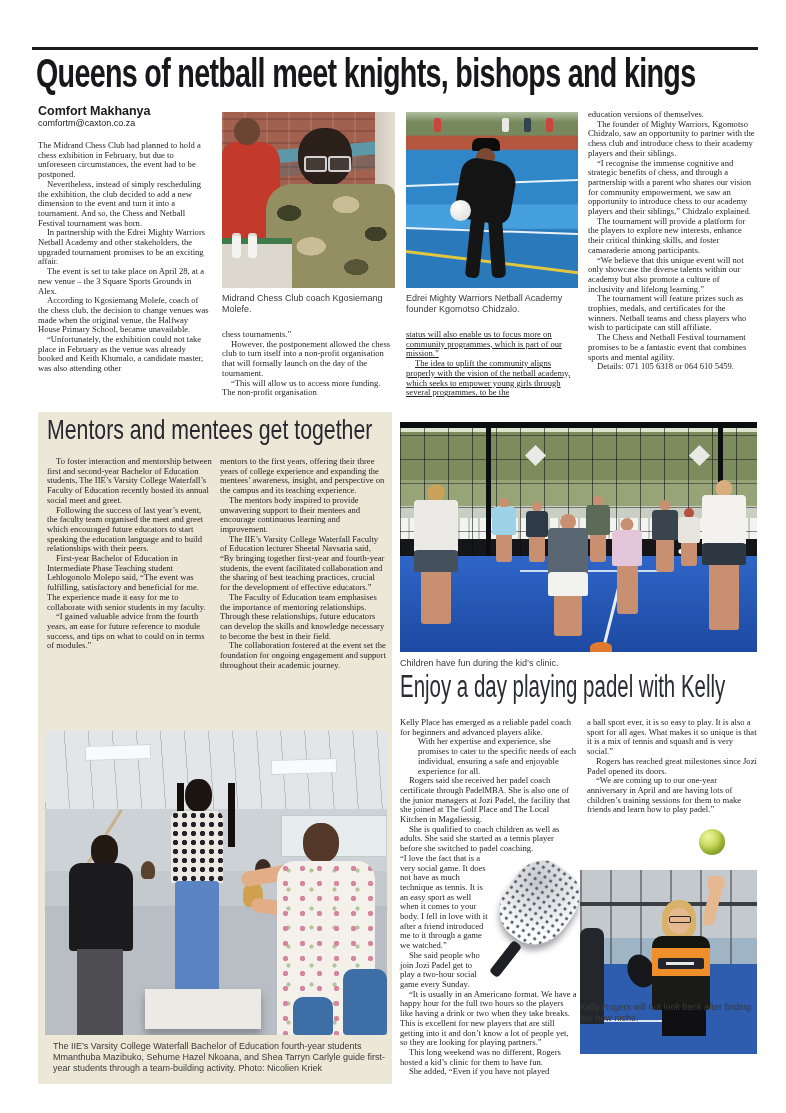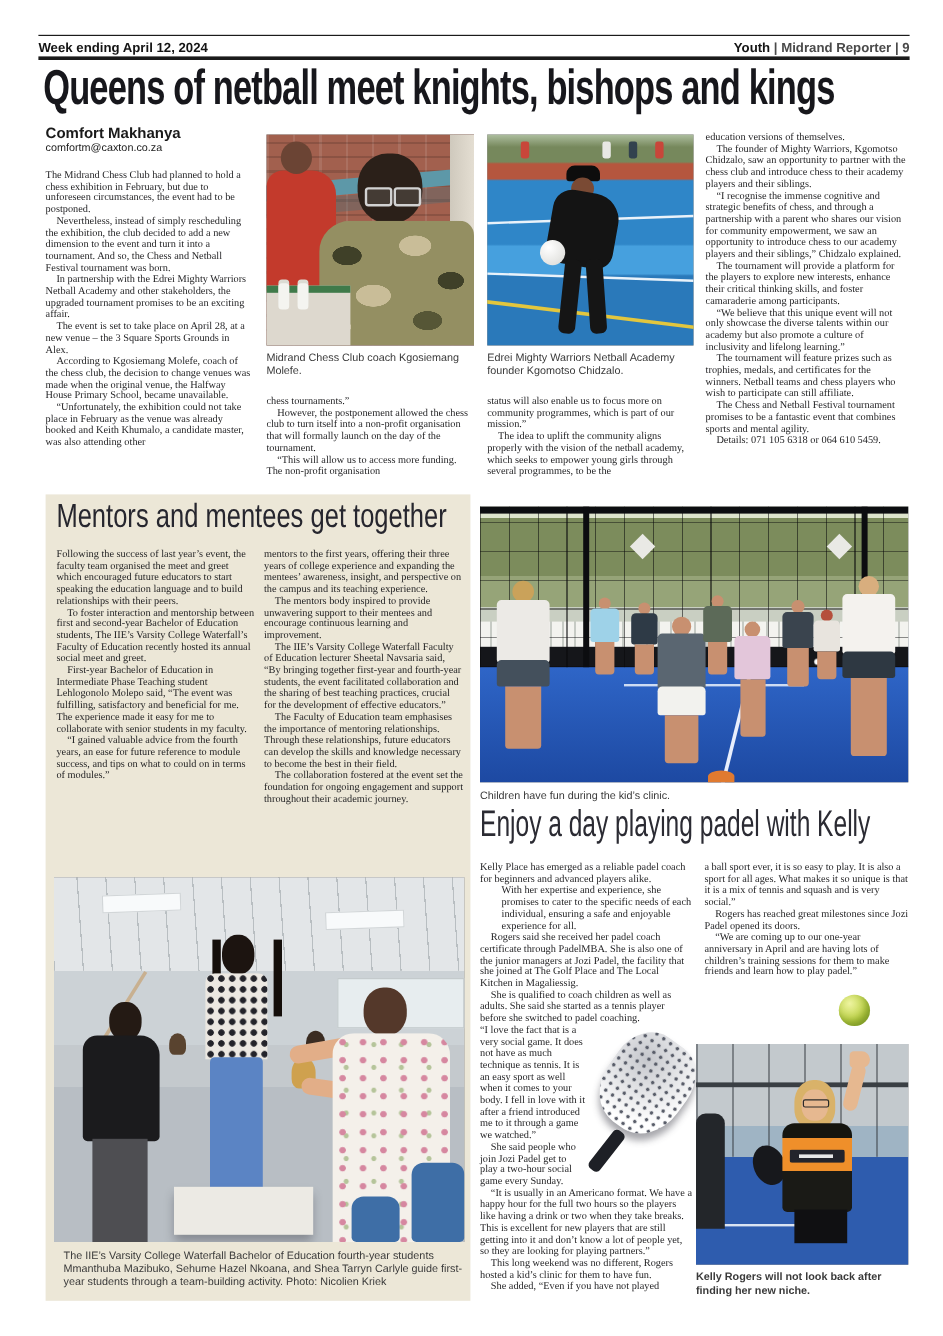--- a/index.html
+++ b/index.html
@@ -137,27 +137,20 @@
       background-size:7px 7px,100% 100%;transform:rotate(36deg);box-shadow:3px 5px 6px rgba(60,60,70,.45);}
   .racket-handle{position:absolute;left:6px;bottom:6px;width:11px;height:40px;background:#1e2026;border-radius:4px;transform:rotate(38deg);}
   .tennis-ball{width:26px;height:26px;border-radius:50%;margin:14px 0 0 112px;
       background:radial-gradient(circle at 35% 28%,#eef4a0,#b9cf3e 62%,#8fae2a);box-shadow:inset -3px -4px 6px rgba(90,120,30,.5);}
 </style>
 </head>
 <body>
 
 <div class="page">
 
-  <div class="masthead">
-    <span class="bold">Week ending April 12, 2024</span>
-    <span>
-      <span class="bold">Youth</span>
-      <span class="muted">| Midrand Reporter | 9</span>
-    </span>
-  </div>
   <div class="mast-rule"></div>
 
   <div class="h1"><span>Queens of netball meet knights, bishops and kings</span></div>
   <div class="byline">
     <div class="name">Comfort Makhanya</div>
     <div class="email">comfortm@caxton.co.za</div>
   </div>
 
   <div class="tcol" style="left:38px;top:141px;width:172px;">
     <p>The Midrand Chess Club had planned to hold a chess exhibition in February, but due to unforeseen circumstances, the event had to be postponed.</p>
@@ -201,42 +194,42 @@
     <div class="abs net-yellow"></div>
     <div class="abs coach-cap"></div>
     <div class="abs coach-head"></div>
     <div class="abs coach-body"></div>
     <div class="abs coach-ball"></div>
     <div class="abs coach-leg" style="left:62px;transform:rotate(6deg);"></div>
     <div class="abs coach-leg" style="left:84px;transform:rotate(-4deg);"></div>
   </div>
   <div class="cap" style="left:406px;top:293px;width:168px;">Edrei Mighty Warriors Netball Academy founder Kgomotso Chidzalo.</div>
 
-  <div class="tcol" style="left:406px;top:330px;width:172px;">
+  <div class="tcol" style="left:406px;top:330px;width:172px;text-decoration:underline;">
     <p>status will also enable us to focus more on community programmes, which is part of our mission.”</p>
     <p>The idea to uplift the community aligns properly with the vision of the netball academy, which seeks to empower young girls through several programmes, to be the</p>
   </div>
 
   <div class="tcol" style="left:588px;top:110px;width:168px;">
     <p>education versions of themselves.</p>
     <p>The founder of Mighty Warriors, Kgomotso Chidzalo, saw an opportunity to partner with the chess club and introduce chess to their academy players and their siblings.</p>
     <p>“I recognise the immense cognitive and strategic benefits of chess, and through a partnership with a parent who shares our vision for community empowerment, we saw an opportunity to introduce chess to our academy players and their siblings,” Chidzalo explained.</p>
     <p>The tournament will provide a platform for the players to explore new interests, enhance their critical thinking skills, and foster camaraderie among participants.</p>
     <p>“We believe that this unique event will not only showcase the diverse talents within our academy but also promote a culture of inclusivity and lifelong learning.”</p>
     <p>The tournament will feature prizes such as trophies, medals, and certificates for the winners. Netball teams and chess players who wish to participate can still affiliate.</p>
     <p>The Chess and Netball Festival tournament promises to be a fantastic event that combines sports and mental agility.</p>
     <p>Details: 071 105 6318 or 064 610 5459.</p>
   </div>
 
   <div class="mentors-box"></div>
   <div class="h2"><span>Mentors and mentees get together</span></div>
 
   <div class="tcol" style="left:47px;top:457px;width:165px;">
+    <p style="text-indent:9px;">To foster interaction and mentorship between first and second-year Bachelor of Education students, The IIE’s Varsity College Waterfall’s Faculty of Education recently hosted its annual social meet and greet.</p>
     <p>Following the success of last year’s event, the faculty team organised the meet and greet which encouraged future educators to start speaking the education language and to build relationships with their peers.</p>
-    <p style="text-indent:9px;">To foster interaction and mentorship between first and second-year Bachelor of Education students, The IIE’s Varsity College Waterfall’s Faculty of Education recently hosted its annual social meet and greet.</p>
     <p>First-year Bachelor of Education in Intermediate Phase Teaching student Lehlogonolo Molepo said, “The event was fulfilling, satisfactory and beneficial for me. The experience made it easy for me to collaborate with senior students in my faculty.</p>
     <p>“I gained valuable advice from the fourth years, an ease for future reference to module success, and tips on what to could on in terms of modules.”</p>
   </div>
   <div class="tcol" style="left:220px;top:457px;width:166px;">
     <p>mentors to the first years, offering their three years of college experience and expanding the mentees’ awareness, insight, and perspective on the campus and its teaching experience.</p>
     <p>The mentors body inspired to provide unwavering support to their mentees and encourage continuous learning and improvement.</p>
     <p>The IIE’s Varsity College Waterfall Faculty of Education lecturer Sheetal Navsaria said, “By bringing together first-year and fourth-year students, the event facilitated collaboration and the sharing of best teaching practices, crucial for the development of effective educators.”</p>
     <p>The Faculty of Education team emphasises the importance of mentoring relationships. Through these relationships, future educators can develop the skills and knowledge necessary to become the best in their field.</p>
     <p>The collaboration fostered at the event set the foundation for ongoing engagement and support throughout their academic journey.</p>
   </div>
@@ -367,15 +360,15 @@
     <div class="abs k-racket"></div>
     <div class="abs k-arm"></div>
     <div class="abs k-hand"></div>
     <div class="abs k-hair"></div>
     <div class="abs k-face"></div>
     <div class="abs k-glasses"></div>
     <div class="abs k-top"></div>
     <div class="abs k-band"></div>
     <div class="abs k-shorts"></div>
   </div>
-  <div class="cap" style="left:580px;top:1059px;width:176px;font-weight:bold;">Kelly Rogers will not look back after finding her new niche.</div>
+  <div class="cap" style="left:580px;top:1002px;width:176px;">Kelly Rogers will not look back after finding her new niche.</div>
 
 </div>
 
 </body></html>

